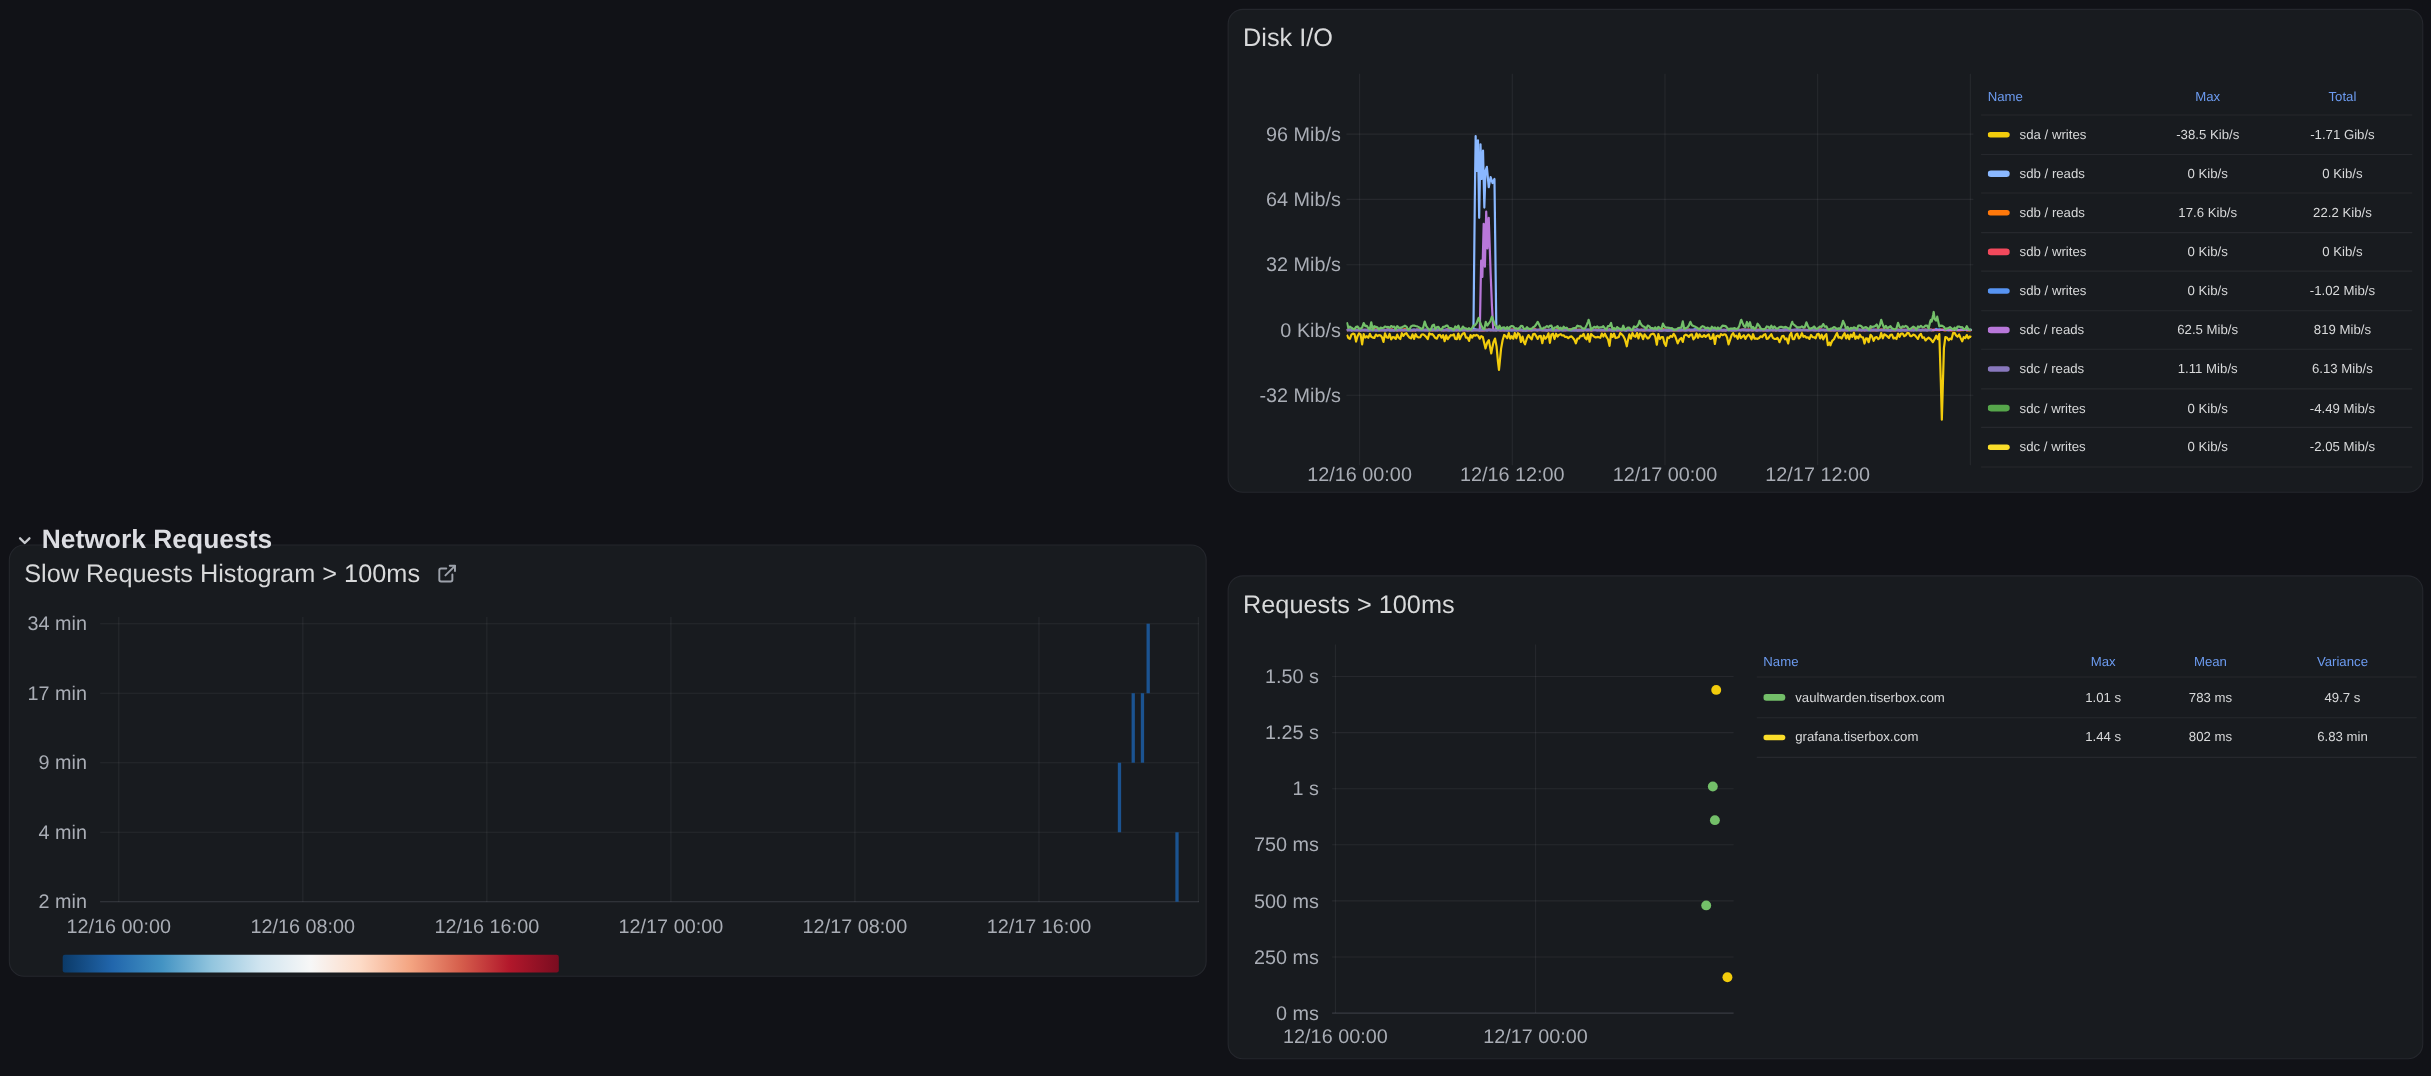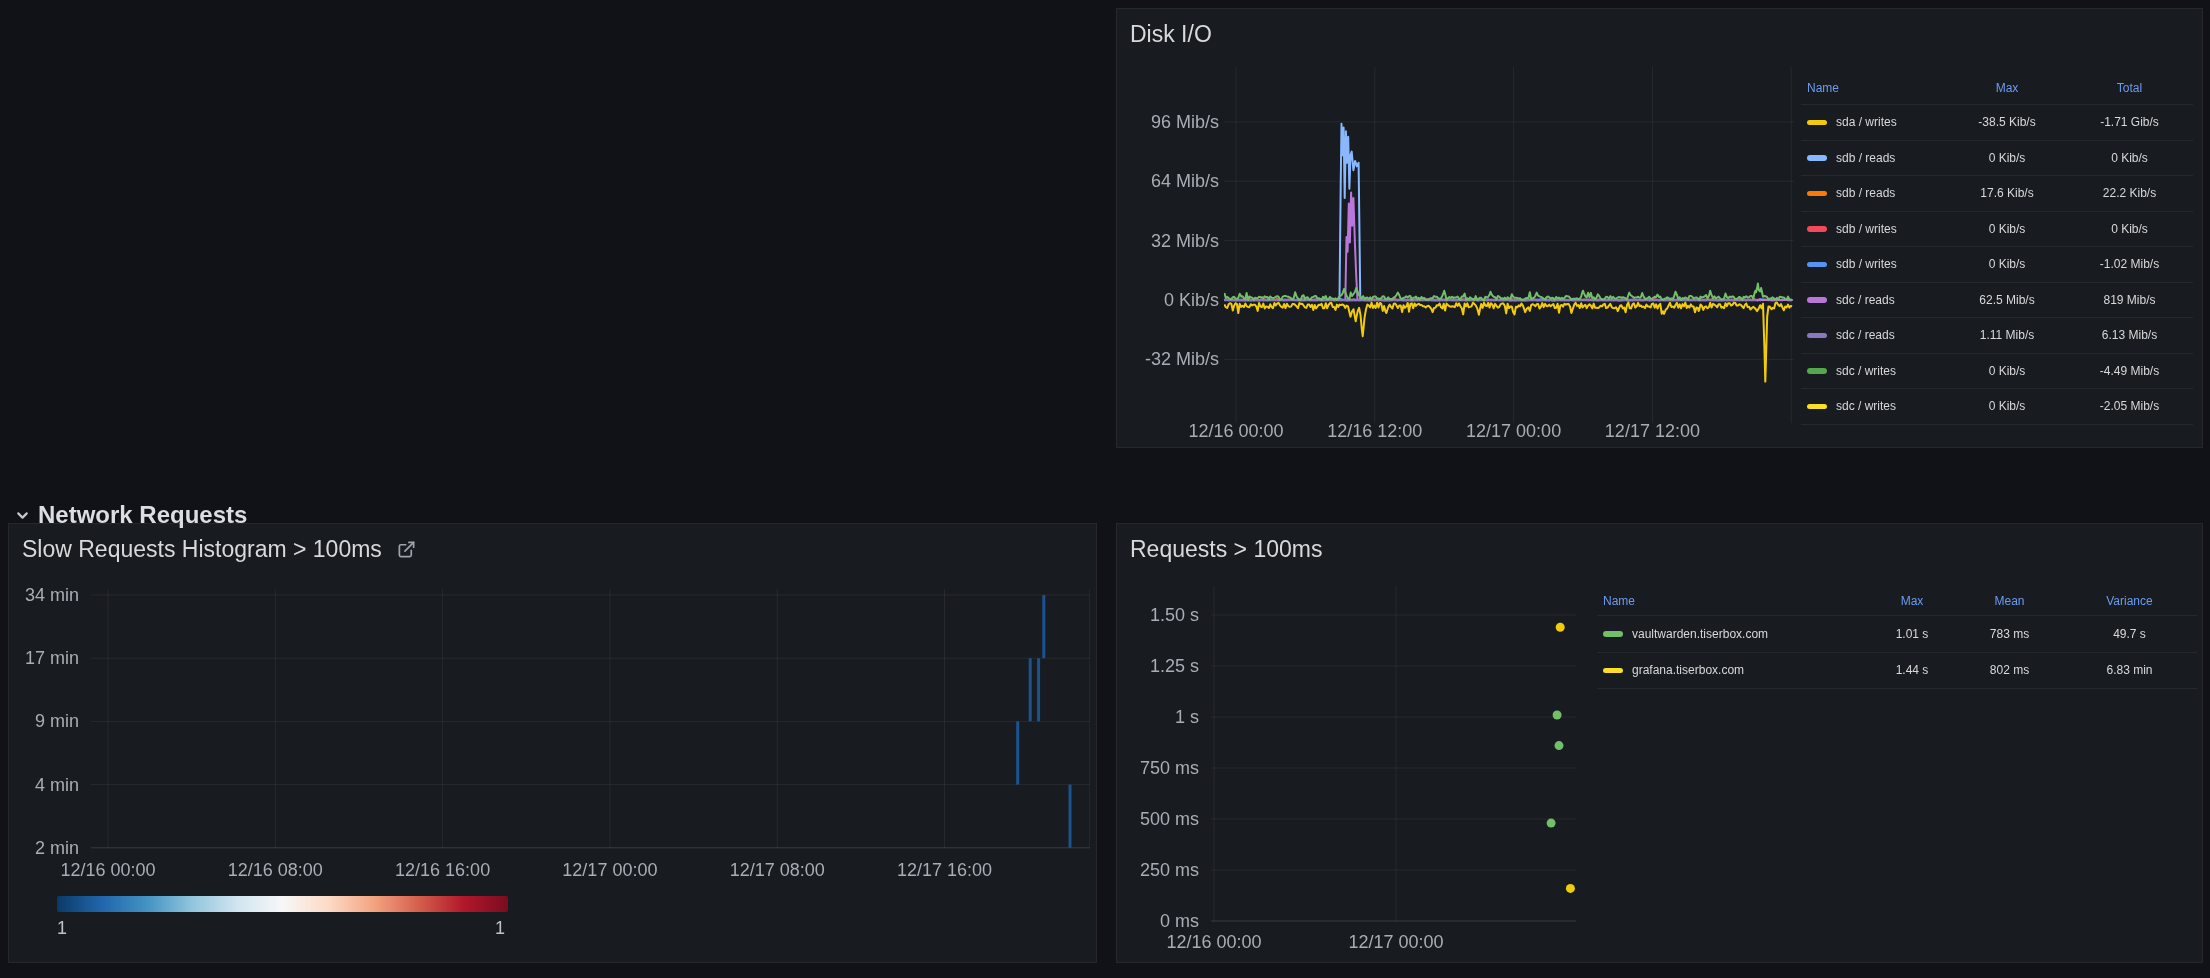--- a/index.html
+++ b/index.html
@@ -3,37 +3,37 @@
 <meta charset="utf-8">
 <style>
   html,body{margin:0;padding:0}
   body{
     width:2210px;height:978px;position:relative;overflow:hidden;
     background:#111217;color:#D8D9DA;
     font-family:"Liberation Sans","DejaVu Sans",sans-serif;
   }
   .panel{
     position:absolute;background:#181B1F;border:1px solid #25272D;
-    border-radius:0;overflow:hidden;box-sizing:border-box;
+    border-radius:14px;overflow:hidden;box-sizing:border-box;
   }
   #panel-disk{left:1116px;top:8px;width:1087px;height:440px}
-  #panel-hist{left:8px;top:523px;width:1089px;height:440px}
+  #panel-hist{left:8px;top:495px;width:1089px;height:393px}
   #panel-req{left:1116px;top:523px;width:1087px;height:440px}
   .panel-title{
     position:absolute;top:12px;left:13px;margin:0;z-index:5;
     font-size:23px;font-weight:500;color:#D8D9DA;
     display:flex;align-items:center;gap:15px;cursor:pointer;white-space:nowrap;
   }
   .ext-icon{color:#9DA2AB;display:inline-flex;cursor:pointer}
   svg.chart{position:absolute;left:0;top:0;z-index:1}
   svg text{font-family:"Liberation Sans","DejaVu Sans",sans-serif}
   .row-header{
     position:absolute;left:14px;top:477px;height:28px;z-index:2;
     display:flex;align-items:center;gap:7px;cursor:pointer;
-    font-size:24px;font-weight:600;color:#DCDDE2;margin-top:24px;
+    font-size:24px;font-weight:600;color:#DCDDE2;
   }
   .row-header .chev{color:#C7C9CE;display:inline-flex}
   .legend{position:absolute;z-index:6;font-size:12px;color:#D8D9DA}
   #legend-disk{left:684px;top:62px;width:392px}
   #legend-req{left:480px;top:62px;width:600px}
   .lg-row{
     display:grid;align-items:center;box-sizing:border-box;
     border-bottom:1px solid rgba(204,204,220,0.08);
     padding-left:6px;cursor:pointer;
   }

